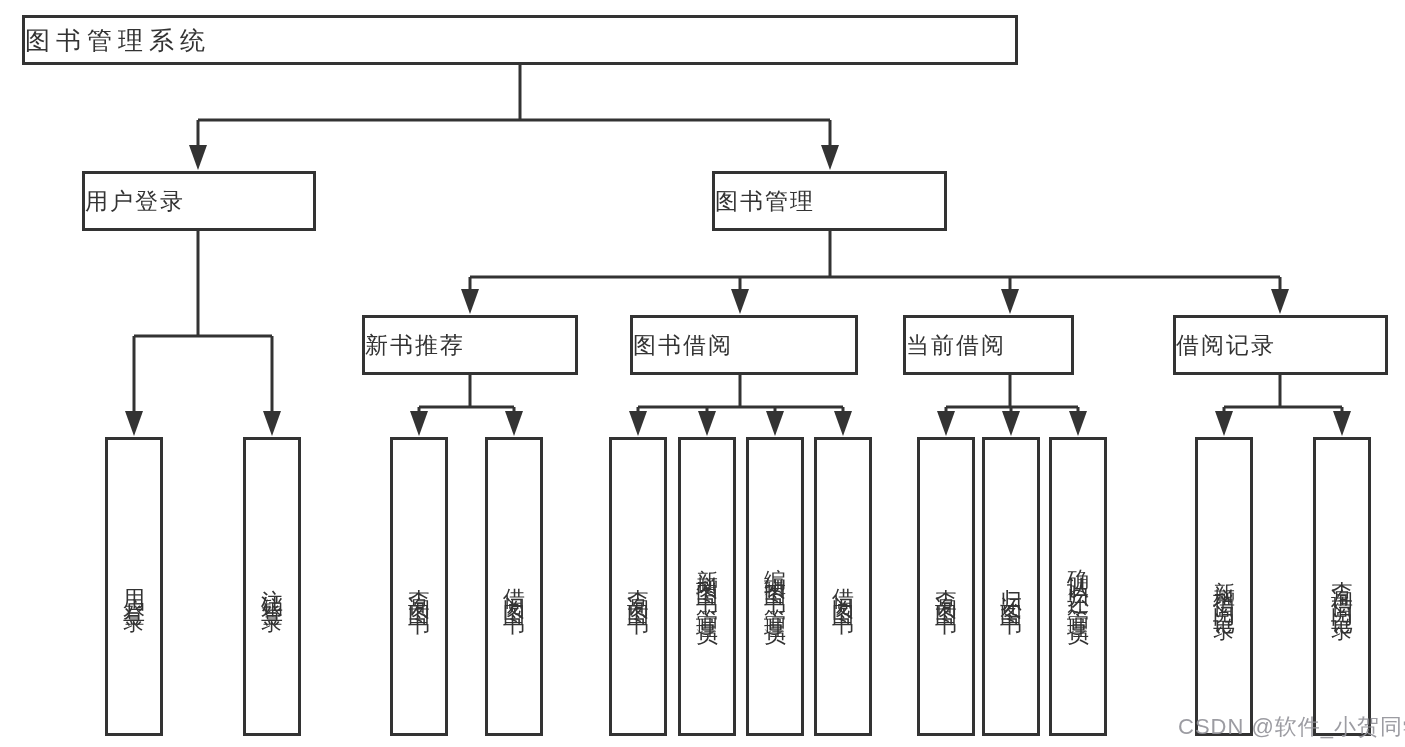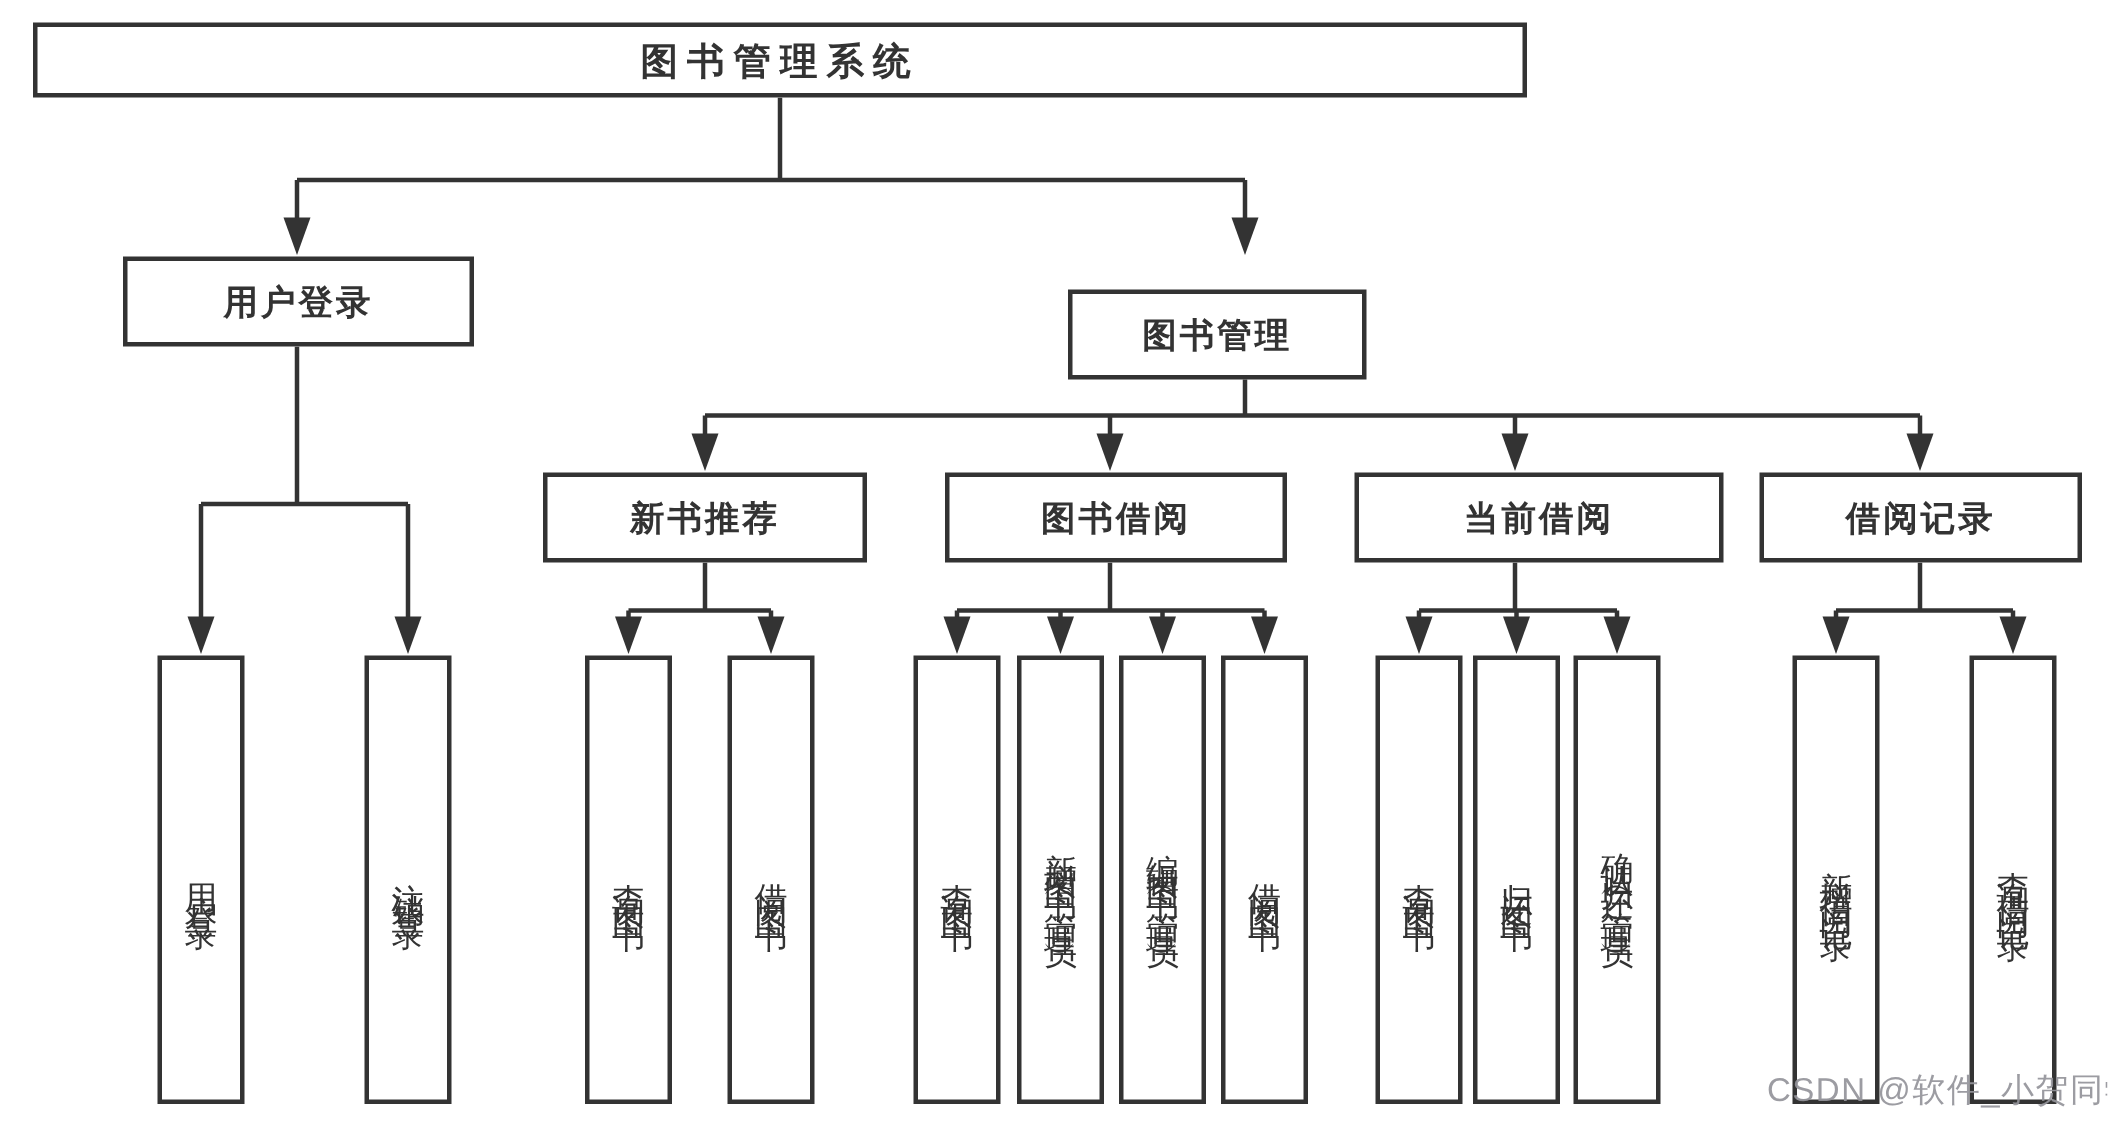--- a/index.html
+++ b/index.html
@@ -12,23 +12,21 @@
     overflow: hidden;
   }
   svg.connectors { position: absolute; left: 0; top: 0; }
   .hbox {
     position: absolute;
     box-sizing: border-box;
     border: 3px solid #333333;
     background: #ffffff;
     display: flex;
     align-items: center;
-    justify-content: center;
     color: #333333;
-    font-weight: bold;
   }
   .root-box { left: 22px; top: 15px; width: 996px; height: 50px; font-size: 25px; letter-spacing: 6px; }
   .l2 { top: 171px; width: 234px; height: 60px; font-size: 23px; letter-spacing: 2px; }
   .l3 { top: 315px; height: 60px; font-size: 23px; letter-spacing: 2px; }
   .vbox {
     position: absolute;
     box-sizing: border-box;
     top: 437px;
     width: 58px;
     height: 299px;
@@ -129,31 +127,31 @@
     </g>
   </svg>
 
   <div class="hbox root-box">
     <span>图书管理系统</span>
   </div>
 
   <div class="hbox l2" style="left:82px;">
     <span>用户登录</span>
   </div>
-  <div class="hbox l2" style="left:712px; width:199px;margin-top:22px;">
+  <div class="hbox l2" style="left:712px; width:235px;">
     <span>图书管理</span>
   </div>
 
   <div class="hbox l3" style="left:362px; width:216px;">
     <span>新书推荐</span>
   </div>
   <div class="hbox l3" style="left:630px; width:228px;">
     <span>图书借阅</span>
   </div>
-  <div class="hbox l3" style="left:903px; width:246px;">
+  <div class="hbox l3" style="left:903px; width:171px;">
     <span>当前借阅</span>
   </div>
   <div class="hbox l3" style="left:1173px; width:215px;">
     <span>借阅记录</span>
   </div>
 
   <div class="vbox" style="left:105px;">
     <span class="vlabel">用户登录</span>
   </div>
   <div class="vbox" style="left:243px;">

